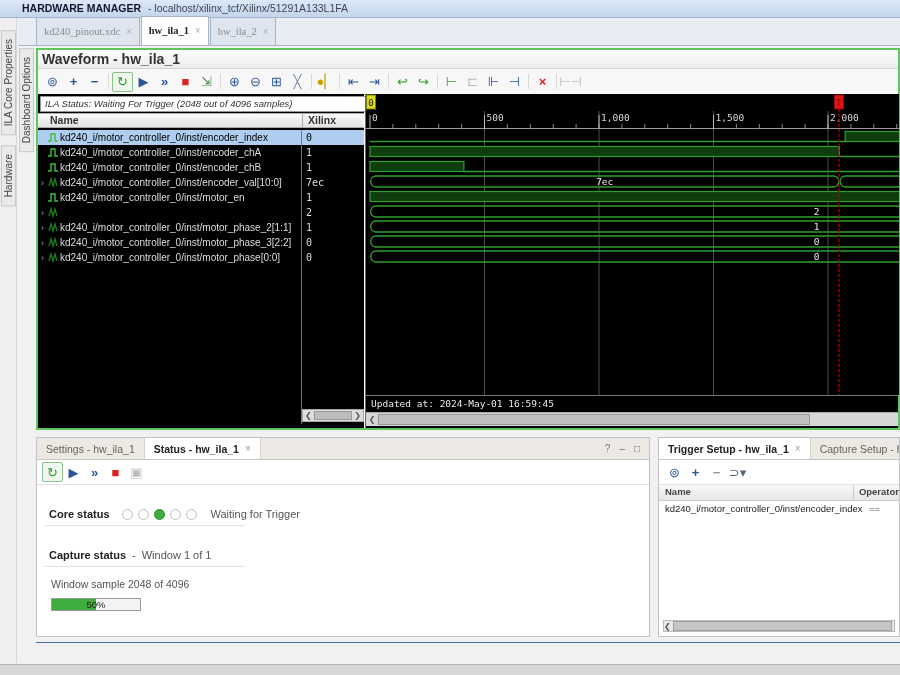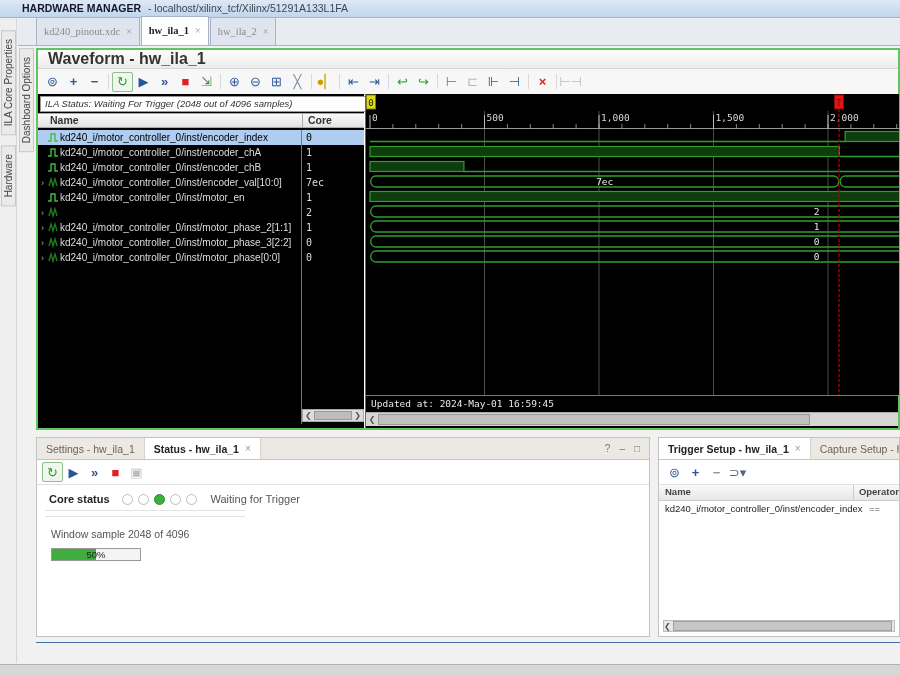--- a/index.html
+++ b/index.html
@@ -21,21 +21,21 @@
   
   .leftstrip{position:absolute;left:0;top:18px;width:17px;height:645px;background:#efefef;border-right:1px solid #d6d6d6;box-sizing:border-box;}
   .vtab{writing-mode:vertical-rl;transform:rotate(180deg);font-size:10px;color:#444;background:#eaeaea;
         border:1px solid #c8c8c8;padding:8px 1px;margin:0 1px 10px 1px;white-space:nowrap;box-sizing:border-box;}
   .leftstrip .vtab:first-child{margin-top:12px;}
   .dashstrip{position:absolute;left:18px;top:48px;width:17px;height:382px;}
   
   .dashboard{position:absolute;left:36px;top:48px;width:864px;height:382px;box-sizing:border-box;
              border:2px solid #5fc65f;background:#fff;}
   .wf-header{height:18px;background:linear-gradient(#fdfdfd,#ececec);border-bottom:1px solid #d5d5d5;
-             font-weight:bold;font-size:16px;color:#333;padding-left:10px;line-height:18px;}
+             font-weight:bold;font-size:14px;color:#333;padding-left:4px;line-height:18px;}
   .wf-toolbar{height:25px;border-bottom:1px solid #cfcfcf;display:flex;align-items:center;padding-left:4px;background:#f7f7f7;}
   .ticon{width:21px;height:20px;display:flex;align-items:center;justify-content:center;font-size:13px;line-height:1;cursor:default;}
   .ticon.boxed{border:1px solid #8fbf8f;background:#eef6ee;border-radius:2px;width:19px;height:18px;}
   .ticon.bold{font-weight:bold;}
   .tsep{width:1px;height:15px;background:#d9d9d9;margin:0 3px;flex:none;}
   
   .wf-left{position:absolute;left:0;top:44px;width:326px;bottom:0;background:#000;}
   .ila-status{position:absolute;left:2px;top:2px;width:320px;height:14px;background:#fff;border:1px solid #979797;
               font-size:9.5px;line-height:14px;color:#333;padding-left:4px;white-space:nowrap;overflow:hidden;font-style:italic;}
   .tbl-header{position:absolute;left:0;top:19px;width:326px;height:15px;display:flex;
@@ -67,21 +67,21 @@
   
   .panel{position:absolute;background:#fff;border:1px solid #c2c2c2;box-sizing:border-box;overflow:hidden;}
   .ptabs{height:21px;background:#ece9e4;border-bottom:1px solid #c9c6c0;display:flex;align-items:stretch;}
   .ptab{padding:0 9px;font-size:10.5px;line-height:20px;color:#6b6257;border-right:1px solid #d5d2cc;
         display:flex;gap:6px;align-items:center;white-space:nowrap;}
   .ptab.active{background:#fff;font-weight:bold;color:#222;justify-content:space-between;}
   .ptab .x{color:#999;font-size:10px;font-weight:normal;}
   .pwin{margin-left:auto;display:flex;gap:9px;color:#777;font-size:10px;align-items:center;padding-right:9px;}
   .ptoolbar{height:24px;border-bottom:1px solid #e2e2e2;display:flex;align-items:center;padding-left:5px;}
   .sepline{height:1px;background:#e3e3e3;width:200px;margin:5px 0 0 8px;}
-  .crow{display:flex;align-items:flex-end;gap:6px;padding-left:12px;margin-top:8px;font-size:11px;color:#333;}
+  .crow{display:flex;align-items:flex-end;gap:6px;padding-left:12px;margin-top:23px;font-size:11px;color:#333;}
   .crow b{font-size:11px;color:#222;}
   .dot{width:11px;height:11px;border-radius:50%;border:1.5px solid #bdbdbd;background:#fff;box-sizing:border-box;flex:none;}
   .dot.on{background:#3fae3f;border-color:#2e8f2e;}
   .muted{color:#555;font-weight:normal;}
   .sampletext{padding-left:14px;margin-top:11px;font-size:10.5px;color:#555;}
   .pbar{position:relative;margin:8px 0 0 14px;width:90px;height:13px;border:1px solid #9a9a9a;background:#f4f4f4;box-sizing:border-box;}
   .pbar .fill{position:absolute;left:0;top:0;bottom:0;background:#3fae3f;}
   .pbar .plabel{position:absolute;left:0;right:0;top:0;text-align:center;font-size:9.5px;line-height:11px;color:#1d1d1d;}
   
   .ttable-h{display:flex;height:15px;background:linear-gradient(#fafafa,#e6e6e6);border-bottom:1px solid #ccc;
@@ -167,21 +167,21 @@
         <span class="tsep"></span>
         <span class="ticon bold" style="color: rgb(221, 34, 34);">×</span>
         <span class="tsep"></span>
         <span class="ticon" style="color: rgb(187, 187, 187);">⊢⊣</span>
       </div>
 
     <div class="wf-left">
       <div class="ila-status">ILA Status: Waiting For Trigger (2048 out of 4096 samples)</div>
       <div class="tbl-header">
         <div class="th-name">Name</div>
-        <div class="th-value">Core</div>
+        <div class="th-value">Xilinx</div>
       </div>
       <div class="name-col" id="nameCol">
           <div class="srow sel">
             <span class="exp"></span>
             <span class="sig-ic">
               <svg width="11" height="11">
                 <path d="M0,9 H3 V2 H7 V9 H10" stroke="#3fbf3f" fill="none" stroke-width="1.4"></path>
               </svg>
             </span>
             <span>kd240_i/motor_controller_0/inst/encoder_index</span>
@@ -378,20 +378,25 @@
           <span class="dot"></span>
           <span class="dot"></span>
           <span class="dot on"></span>
           <span class="dot"></span>
           <span class="dot"></span>
         </span>
       <span class="muted" style="margin-left:8px;">Waiting for Trigger</span>
     </div>
     <div class="sepline"></div>
 
+    <div class="crow">
+      <b>Capture status</b>
+      <span class="muted">-</span>
+      <span class="muted">Window 1 of 1</span>
+    </div>
     <div class="sepline"></div>
 
     <div class="sampletext">Window sample 2048 of 4096</div>
 
     <div class="pbar">
       <div class="fill" id="pbarFill" style="width: 50%;"></div>
       <div class="plabel">50%</div>
     </div>
   </div>
 

